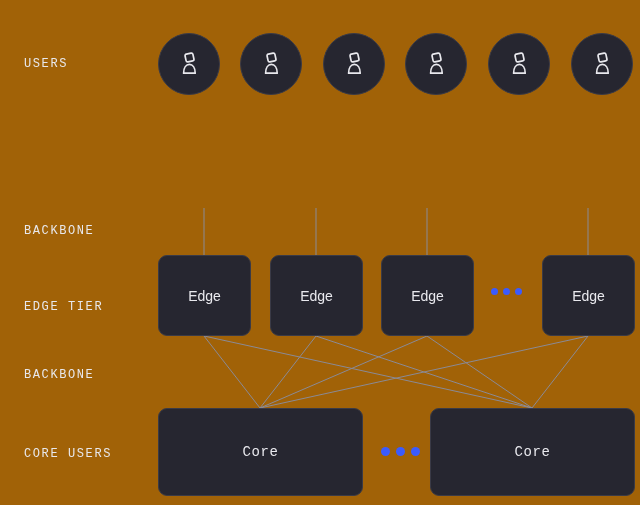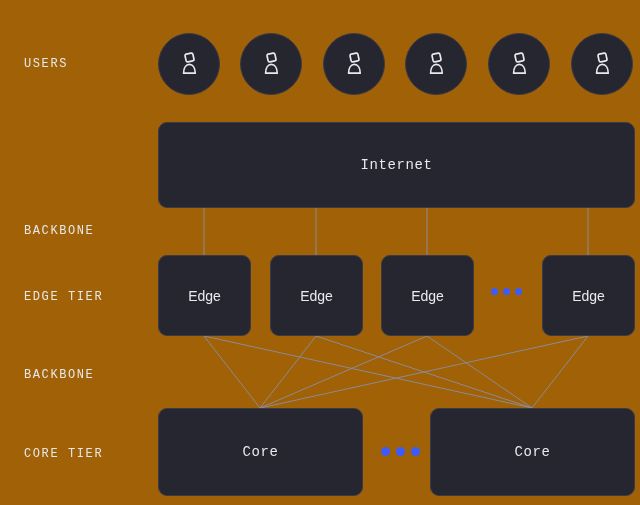--- a/index.html
+++ b/index.html
@@ -115,23 +115,23 @@
       <line x1="316" y1="336" x2="532" y2="408" stroke="#8a8a96" stroke-width="1"></line>
       <line x1="427" y1="336" x2="260" y2="408" stroke="#8a8a96" stroke-width="1"></line>
       <line x1="427" y1="336" x2="532" y2="408" stroke="#8a8a96" stroke-width="1"></line>
       <line x1="588" y1="336" x2="260" y2="408" stroke="#8a8a96" stroke-width="1"></line>
       <line x1="588" y1="336" x2="532" y2="408" stroke="#8a8a96" stroke-width="1"></line>
     </svg>
 
   <div id="tier-labels">
       <div class="tier-label" style="left: 24px; top: 58px; color: rgb(232, 232, 236);">USERS</div>
       <div class="tier-label" style="left: 24px; top: 225px; color: rgb(232, 232, 236);">BACKBONE</div>
-      <div class="tier-label" style="left: 24px; top: 291px; color: rgb(232, 232, 236);">EDGE TIER</div>
+      <div class="tier-label" style="left: 24px; top: 301px; color: rgb(232, 232, 236);">EDGE TIER</div>
       <div class="tier-label" style="left: 24px; top: 369px; color: rgb(232, 232, 236);">BACKBONE</div>
-      <div class="tier-label" style="left: 24px; top: 448px; color: rgb(232, 232, 236);">CORE TIER</div>
+      <div class="tier-label" style="left: 24px; top: 448px; color: rgb(232, 232, 236);">CORE USERS</div>
     </div>
 
   <div id="users-row">
       <div class="user-node" style="left: 158px; top: 33px; background: rgb(38, 38, 48); border-color: rgb(58, 58, 70);">
         <svg width="26" height="28" viewBox="0 0 26 28">
           <rect x="9.5" y="3.5" width="8" height="8" rx="1.6" transform="rotate(-12 13.5 7.5)" fill="none" stroke="#e9e9ee" stroke-width="1.7"></rect>
           <path d="M7.6 23.2 C7.6 17.4 10.2 14.4 13.4 14.4 C16.6 14.4 19.2 17.4 19.2 23.2 Z" fill="none" stroke="#e9e9ee" stroke-width="1.7" stroke-linejoin="round"></path>
         </svg>
       </div>
       <div class="user-node" style="left: 240px; top: 33px; background: rgb(38, 38, 48); border-color: rgb(58, 58, 70);">
@@ -159,23 +159,20 @@
         </svg>
       </div>
       <div class="user-node" style="left: 571px; top: 33px; background: rgb(38, 38, 48); border-color: rgb(58, 58, 70);">
         <svg width="26" height="28" viewBox="0 0 26 28">
           <rect x="9.5" y="3.5" width="8" height="8" rx="1.6" transform="rotate(-12 13.5 7.5)" fill="none" stroke="#e9e9ee" stroke-width="1.7"></rect>
           <path d="M7.6 23.2 C7.6 17.4 10.2 14.4 13.4 14.4 C16.6 14.4 19.2 17.4 19.2 23.2 Z" fill="none" stroke="#e9e9ee" stroke-width="1.7" stroke-linejoin="round"></path>
         </svg>
       </div>
     </div>
 
-  <div class="node-box mono" id="internet-box" style="left: 158px; top: 122px; width: 477px; height: 86px; background: rgb(38, 38, 48); border-color: rgb(58, 58, 70); color: rgb(233, 233, 238);">
-    <span>Internet</span>
-  </div>
 
   <div id="edge-row">
       <div class="node-box sans" style="left: 158px; top: 255px; width: 93px; height: 81px; background: rgb(38, 38, 48); border-color: rgb(58, 58, 70); color: rgb(233, 233, 238);">
         <span>Edge</span>
       </div>
       <div class="node-box sans" style="left: 270px; top: 255px; width: 93px; height: 81px; background: rgb(38, 38, 48); border-color: rgb(58, 58, 70); color: rgb(233, 233, 238);">
         <span>Edge</span>
       </div>
       <div class="node-box sans" style="left: 381px; top: 255px; width: 93px; height: 81px; background: rgb(38, 38, 48); border-color: rgb(58, 58, 70); color: rgb(233, 233, 238);">
         <span>Edge</span>

